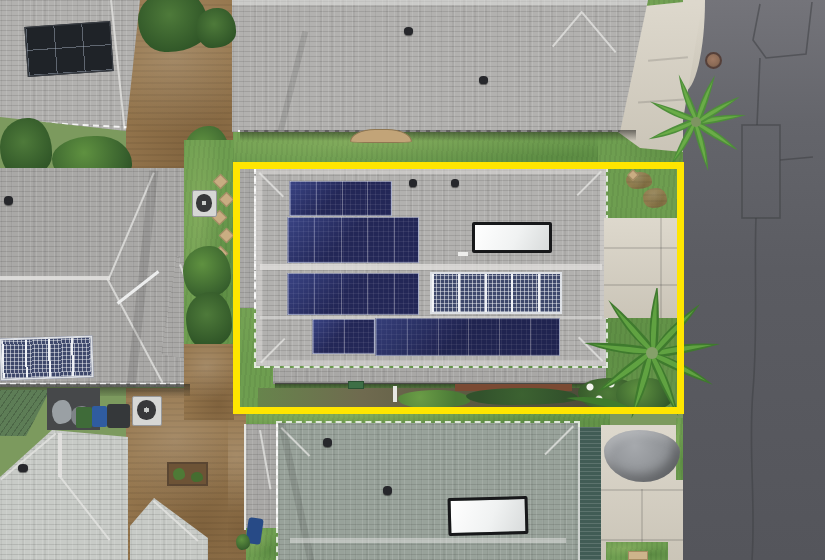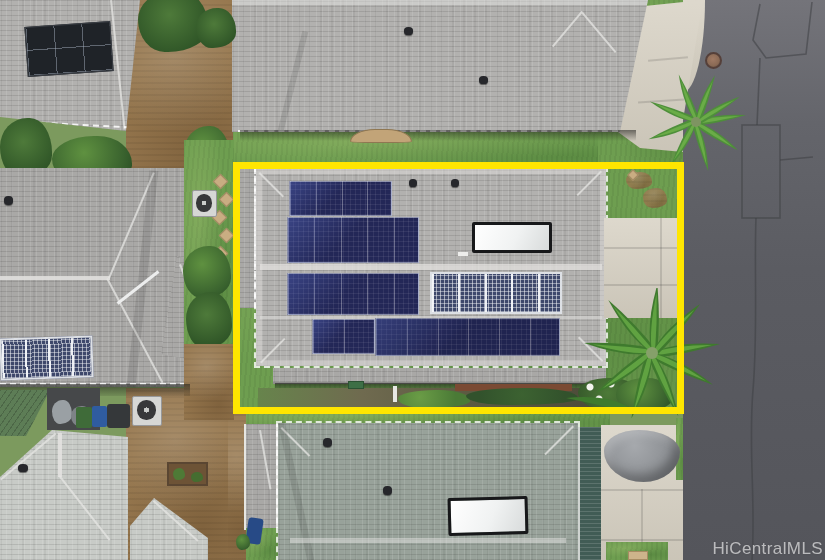--- a/index.html
+++ b/index.html
@@ -313,15 +313,14 @@
   <div class="palm" style="left:560px;top:380px;width:80px;height:44px;">
     <svg width="80" height="44" viewBox="-40 -22 80 44">
       <g>
         <path d="M30,6 Q8,-8 -34,-4 Q4,4 30,10 Z" fill="#3f7a2e"></path>
         <path d="M30,6 Q12,10 -24,16 Q8,8 30,8 Z" fill="#5a9c3c"></path>
       </g>
     </svg>
   </div>
 
   <div id="highlight-box" style="left:233px;top:162px;width:451px;height:252px;"></div>
-  <div id="watermark">HiCentralMLS</div>
 
 </div>
 
 </body></html>

